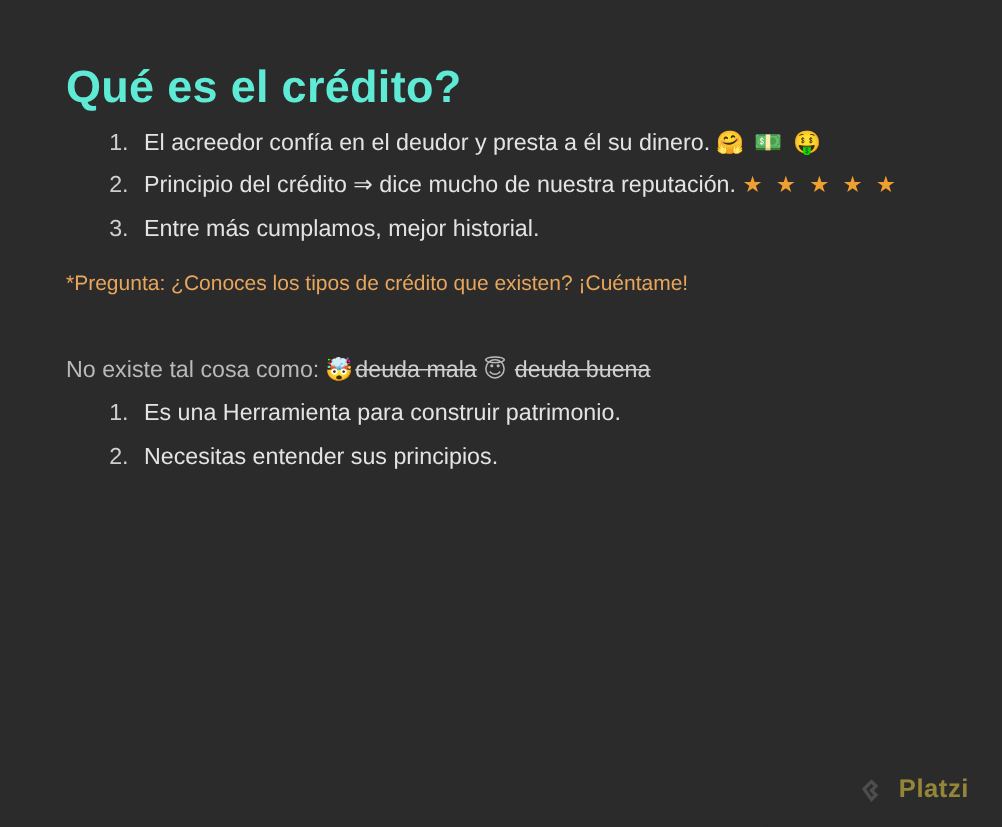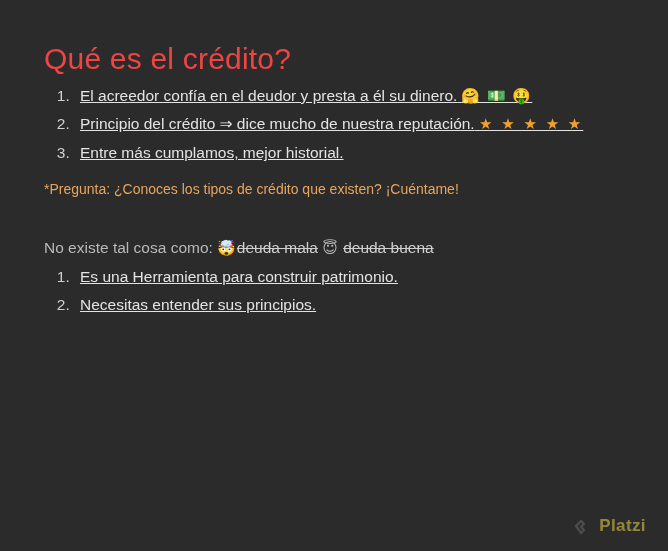--- a/index.html
+++ b/index.html
@@ -18,44 +18,43 @@
   .page {
     position: absolute;
     left: 0; top: 0;
     width: 668px;
     height: 551px;
     padding: 30px 44px 0 44px;
     box-sizing: border-box;
   }
   h1.heading {
     font-size: 30px;
-    font-weight: normal;
-    color: #ef4444;
+    font-weight: bold;
+    color: #5eead4;
     margin: 10px 0 0 0;
     line-height: 1.25;
     letter-spacing: 0.2px;
   }
   .subtitle {
     font-size: 15.5px;
     color: #b9b9b9;
     margin: 14px 0 4px 0;
     line-height: 1.4;
   }
   ol.list {
     margin: 6px 0 0 0;
     padding-left: 30px;
     list-style-type: decimal;
   }
   ol.list li {
     font-size: 15.5px;
     color: #e3e3e3;
     line-height: 1.52;
-    margin: 5px 0;
+    margin: 5px 16px;
     padding-left: 6px;
-    text-decoration: underline;
   }
   ol.list li::marker {
     color: #cfcfcf;
   }
   .emoji {
     font-family: "DejaVu Sans", sans-serif;
     font-size: 15px;
     letter-spacing: 1px;
   }
   .stars {

